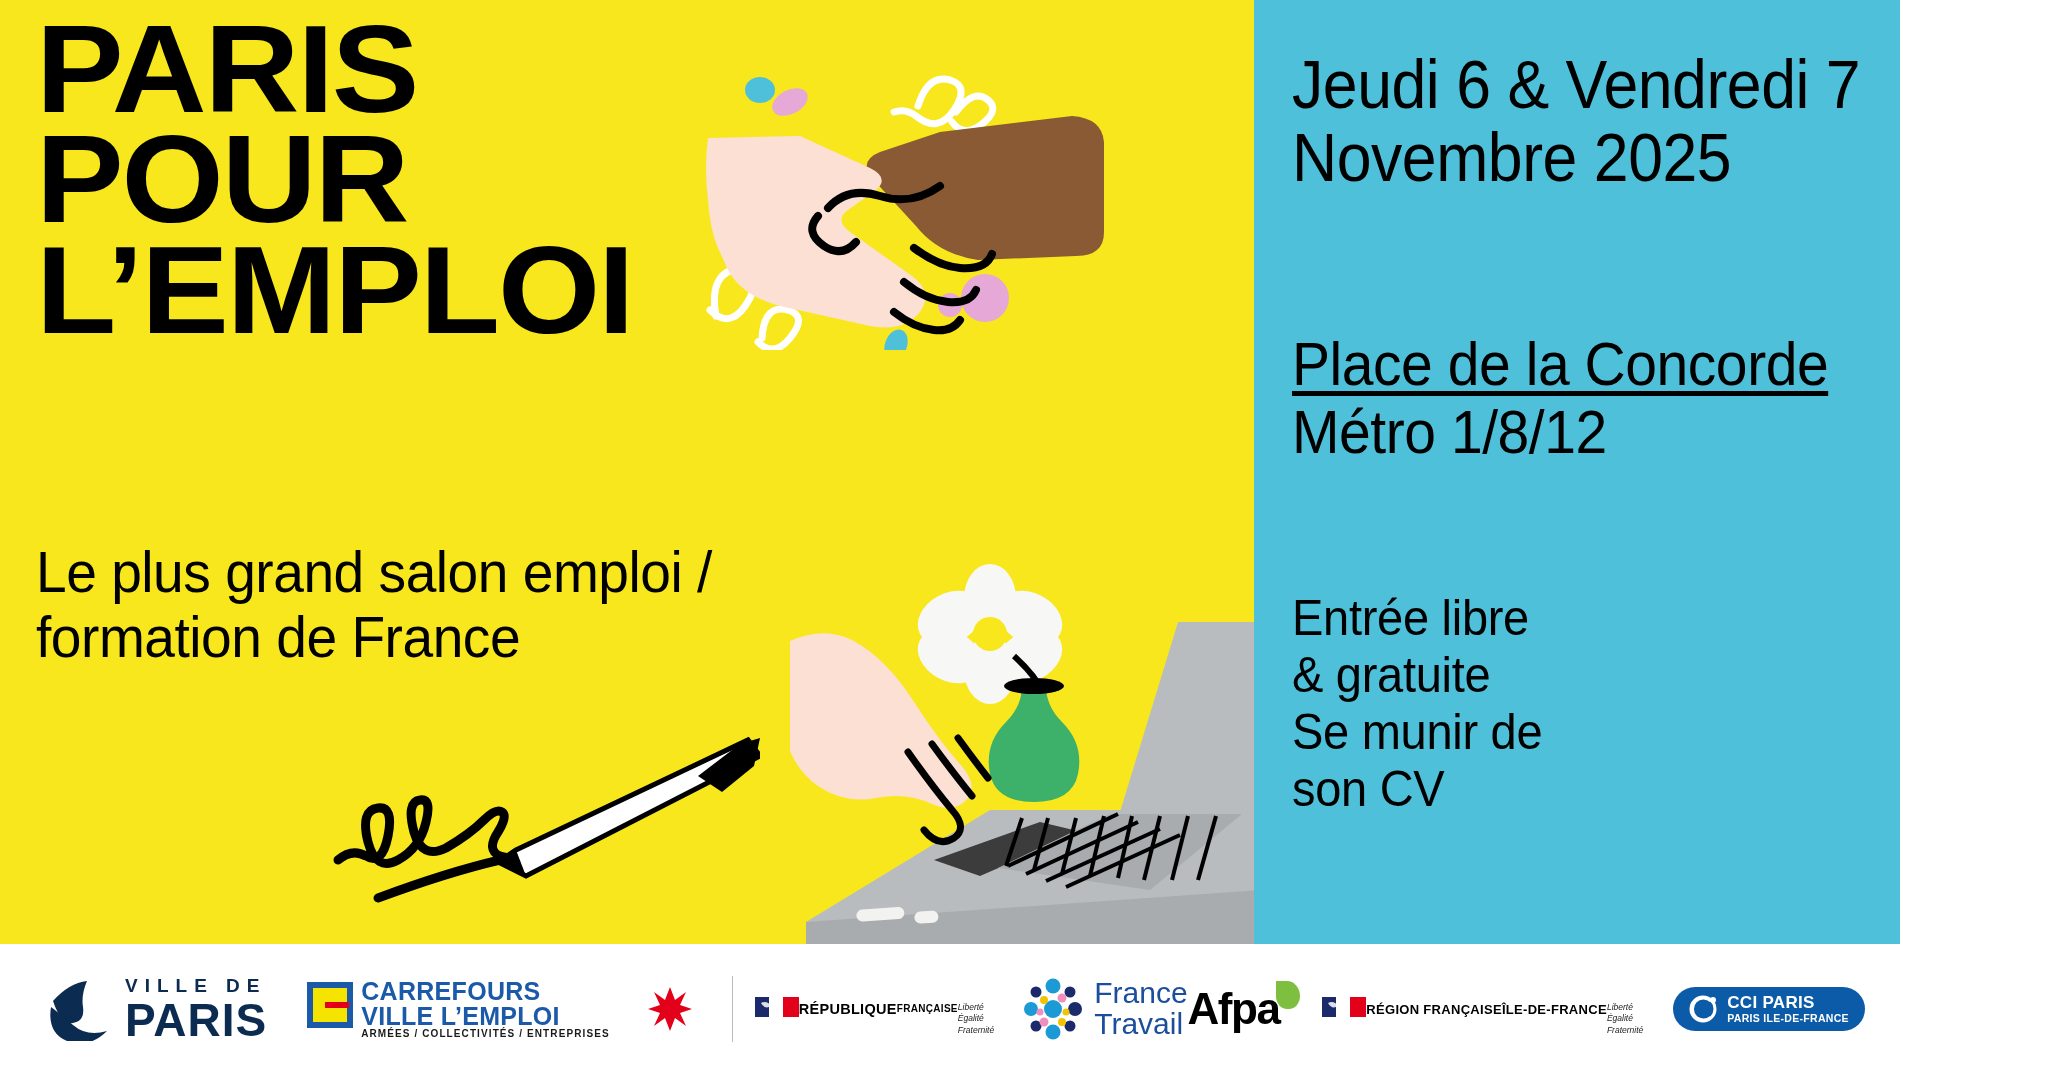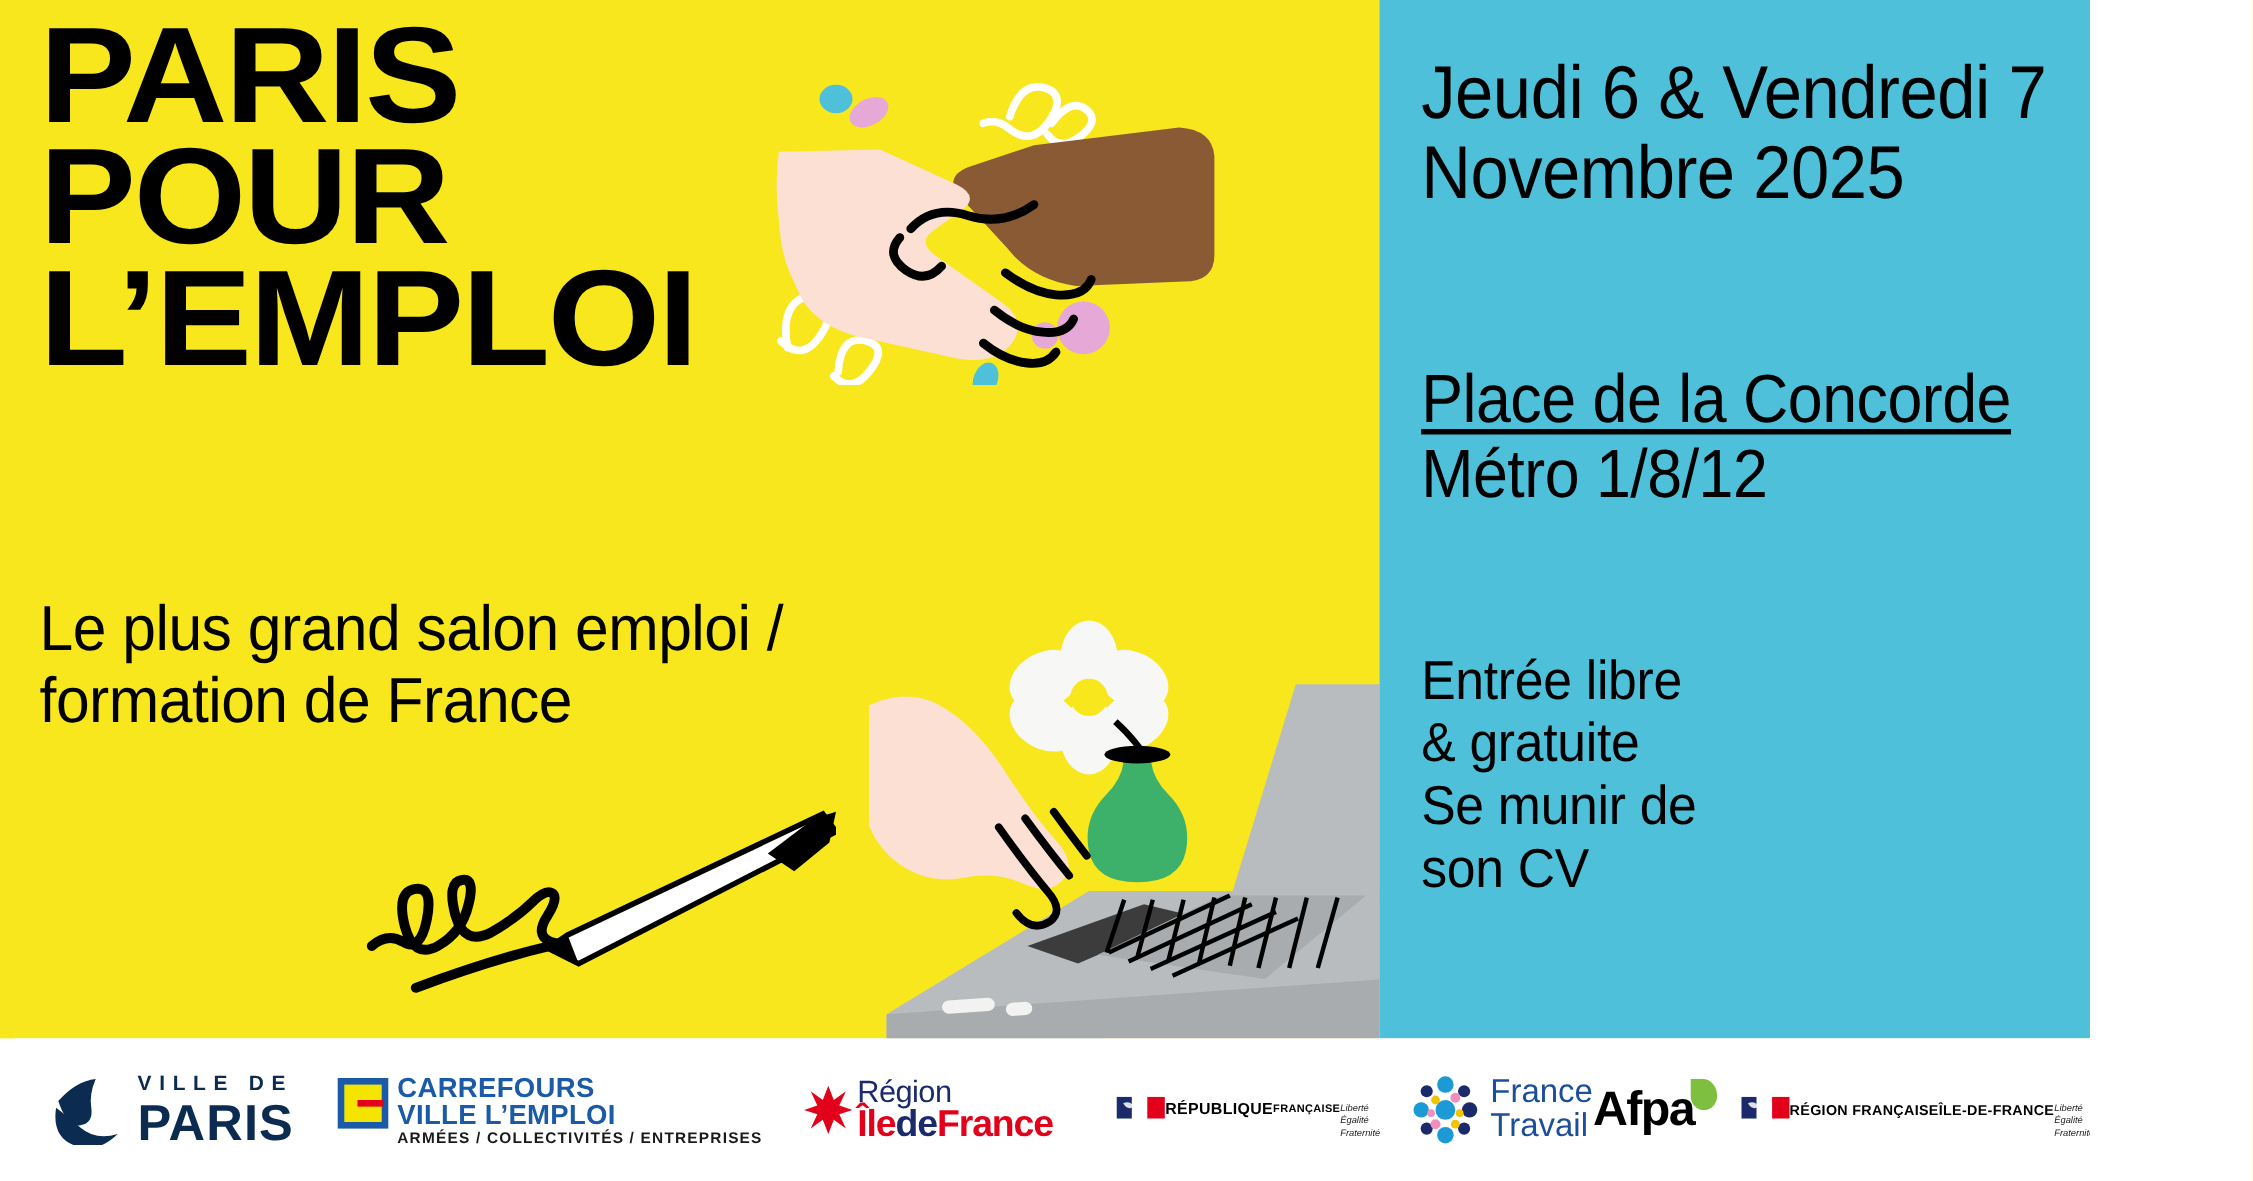--- a/index.html
+++ b/index.html
@@ -94,21 +94,21 @@
   .vdp .l2 { font-size:46px; letter-spacing:1px; font-weight:bold; margin-top:2px; }
 
   
   .cpe { margin-left:40px; display:flex; align-items:flex-start; }
   .cpe .mark { width:46px; height:46px; background:#1A5AA8; position:relative; margin-right:8px; margin-top:3px; }
   .cpe .mark:after { content:""; position:absolute; left:6px; top:6px; width:34px; height:34px; background:#F5E400; }
   .cpe .mark:before { content:""; position:absolute; left:18px; top:20px; width:24px; height:6px; background:#E3001B; z-index:2;}
   .cpe .mark .notch { position:absolute; left:13px; top:13px; width:11px; height:20px; background:#1A5AA8; }
   .cpe .wrap { line-height:1; }
   .cpe .t1, .cpe .t2 { color:#1A5AA8; font-weight:bold; font-size:25px; letter-spacing:0.3px; }
-  .cpe .t3 { color:#1A1A1A; font-weight:bold; font-size:14px; letter-spacing:1.1px; margin-top:0; }
+  .cpe .t3 { color:#1A1A1A; font-weight:bold; font-size:10px; letter-spacing:1.1px; margin-top:0; }
 
   
   .ridf { margin-left:38px; display:flex; align-items:center; }
   .ridf .star { width:44px; height:44px; color:#E3001B; margin-right:4px; }
   .ridf .wrap { line-height:0.95; }
   .ridf .r1 { color:#1B2A6B; font-size:28px; font-weight:500; letter-spacing:-0.5px;}
   .ridf .r2 { font-size:34px; font-weight:bold; letter-spacing:-1px; }
   .ridf .r2 .red { color:#E3001B; }
   .ridf .r2 .blue { color:#1B2A6B; }
 
@@ -284,26 +284,20 @@
         <div class="t1">CARREFOURS</div>
         <div class="t2">VILLE L’EMPLOI</div>
         <div class="t3">ARMÉES / COLLECTIVITÉS / ENTREPRISES</div>
       </div>
     </div>
 
     <div class="logo ridf">
       <svg class="star" viewBox="0 0 44 44">
         <path d="M22 0 l5 13 l11 -8 l-6 13 l12 4 l-12 4 l6 13 l-11 -8 l-5 13 l-5 -13 l-11 8 l6 -13 l-12 -4 l12 -4 l-6 -13 l11 8z" fill="#E3001B"></path>
       </svg>
-      <div class="wrap">
-        <div class="r1">Région</div>
-        <div class="r2">
-          <span class="red">Île</span><span class="blue">de</span><span class="red">France</span>
-        </div>
-      </div>
     </div>
 
     <div class="sep"></div>
 
     <div class="logo marianne">
       <svg class="flag" viewBox="0 0 44 20">
         <rect x="0" y="0" width="14" height="20" fill="#1B2A6B"></rect>
         <rect x="14" y="0" width="14" height="20" fill="#FFFFFF"></rect>
         <rect x="28" y="0" width="16" height="20" fill="#E3001B"></rect>
         <path d="M6 6 q6 -3 10 3 q-6 4 -10 -3z" fill="#fff" opacity="0.85"></path>

